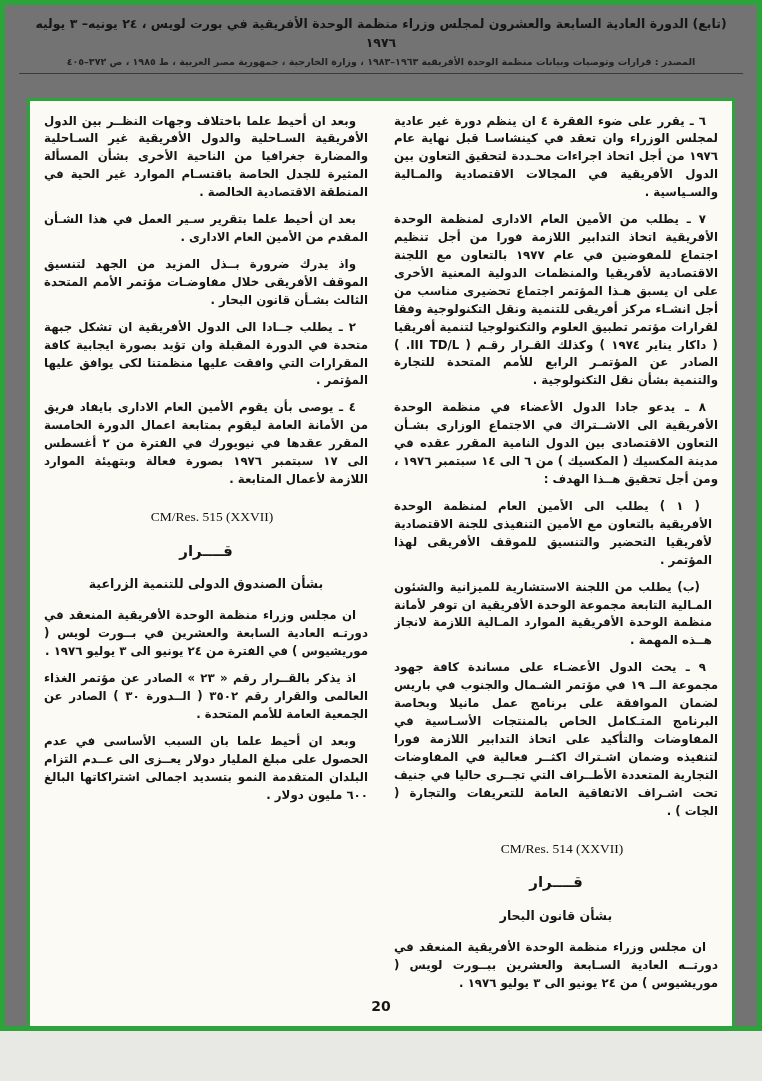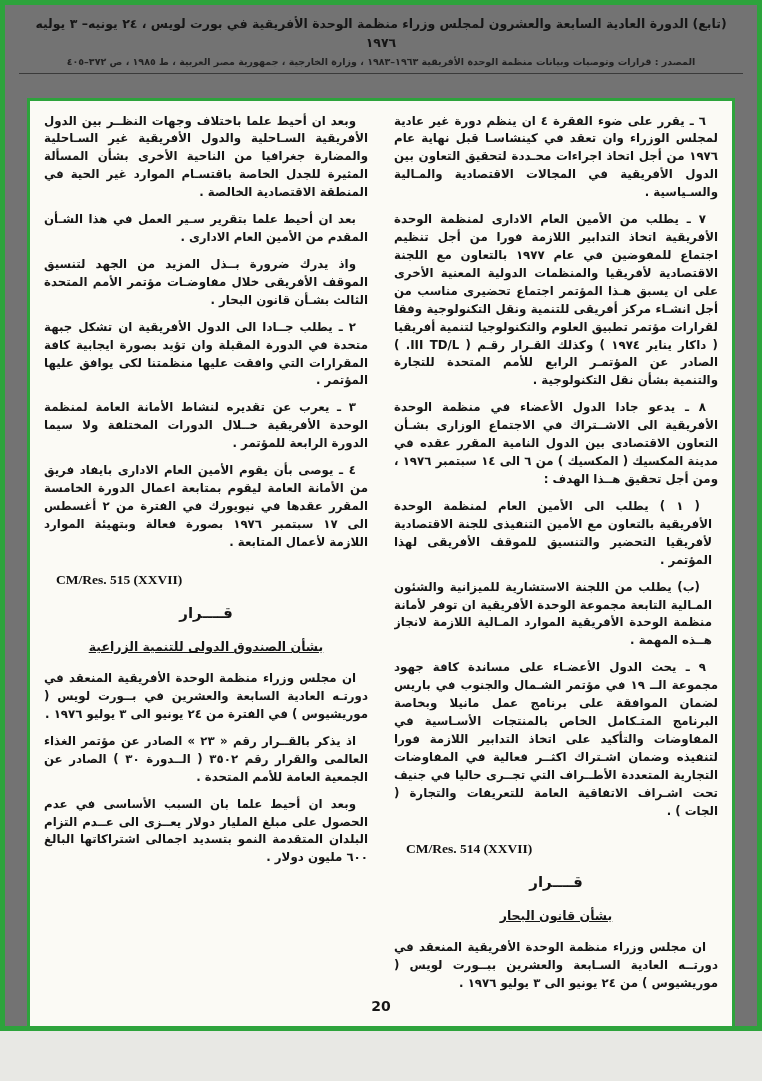--- a/index.html
+++ b/index.html
@@ -67,39 +67,38 @@
   .para {
     margin-bottom: 9px;
     text-indent: 12px;
   }
   .para.sub {
     padding-right: 6px;
   }
 
   .ref {
     direction: ltr;
-    text-align: left;
+    text-align: center;
     font-family: "Liberation Serif", "DejaVu Serif", serif;
-    font-weight: 700;
+    font-weight: 400;
     font-size: 13.5px;
     margin: 18px 0 12px 12px;
     color: #111;
   }
   .res-title {
     text-align: center;
     font-size: 15px;
     font-weight: 700;
     margin: 8px 0 12px 0;
   }
   .res-subject {
     text-align: center;
     font-size: 12.5px;
     font-weight: 700;
     margin: 0 0 14px 0;
-    text-decoration: underline;
   }
 
   .page-number {
     position: absolute;
     bottom: 12px;
     left: 0;
     right: 0;
     text-align: center;
     font-size: 14px;
     font-weight: 700;
@@ -132,21 +131,20 @@
         <div class="res-title">قــــرار</div>
         <div class="res-subject">بشأن قانون البحار</div>
         <p class="para">ان مجلس وزراء منظمة الوحدة الأفريقية المنعقد في دورتــه العادية السـابعة والعشرين ببــورت لويس ( موريشيوس ) من ٢٤ يونيو الى ٣ يوليو ١٩٧٦ .</p>
       </div>
 
       <div class="col">
         <p class="para">وبعد ان أحيط علما باختلاف وجهات النظــر بين الدول الأفريقية السـاحلية والدول الأفريقية غير السـاحلية والمضارة جغرافيا من الناحية الأخرى بشأن المسألة المثيرة للجدل الخاصة باقتسـام الموارد غير الحية في المنطقة الاقتصادية الخالصة .</p>
         <p class="para">بعد ان أحيط علما بتقرير سـير العمل في هذا الشـأن المقدم من الأمين العام الادارى .</p>
         <p class="para">واذ يدرك ضرورة بــذل المزيد من الجهد لتنسيق الموقف الأفريقى خلال مفاوضـات مؤتمر الأمم المتحدة الثالث بشـأن قانون البحار .</p>
         <p class="para">٢ ـ يطلب جــادا الى الدول الأفريقية ان تشكل جبهة متحدة في الدورة المقبلة وان تؤيد بصورة ايجابية كافة المقرارات التي وافقت عليها منظمتنا لكى يوافق عليها المؤتمر .</p>
-        <p class="para">٣ ـ يعرب عن تقديره لنشاط الأمانة العامة لمنظمة الوحدة الأفريقية خــلال الدورات المختلفة ولا سيما الدورة الرابعة للمؤتمر .</p>
         <p class="para">٤ ـ يوصى بأن يقوم الأمين العام الادارى بايفاد فريق من الأمانة العامة ليقوم بمتابعة اعمال الدورة الخامسة المقرر عقدها في نيويورك في الفترة من ٢ أغسطس الى ١٧ سبتمبر ١٩٧٦ بصورة فعالة وبتهيئة الموارد اللازمة لأعمال المتابعة .</p>
         <div class="ref">CM/Res. 515 (XXVII)</div>
         <div class="res-title">قــــرار</div>
         <div class="res-subject">بشأن الصندوق الدولى للتنمية الزراعية</div>
         <p class="para">ان مجلس وزراء منظمة الوحدة الأفريقية المنعقد في دورتـه العادية السابعة والعشرين في بــورت لويس ( موريشيوس ) في الفترة من ٢٤ يونيو الى ٣ يوليو ١٩٧٦ .</p>
         <p class="para">اذ يذكر بالقــرار رقم « ٢٣ » الصادر عن مؤتمر الغذاء العالمى والقرار رقم ٣٥٠٢ ( الــدورة ٣٠ ) الصادر عن الجمعية العامة للأمم المتحدة .</p>
         <p class="para">وبعد ان أحيط علما بان السبب الأساسى في عدم الحصول على مبلغ المليار دولار يعــزى الى عــدم التزام البلدان المتقدمة النمو بتسديد اجمالى اشتراكاتها البالغ ٦٠٠ مليون دولار .</p>
       </div>
 
     </div>

